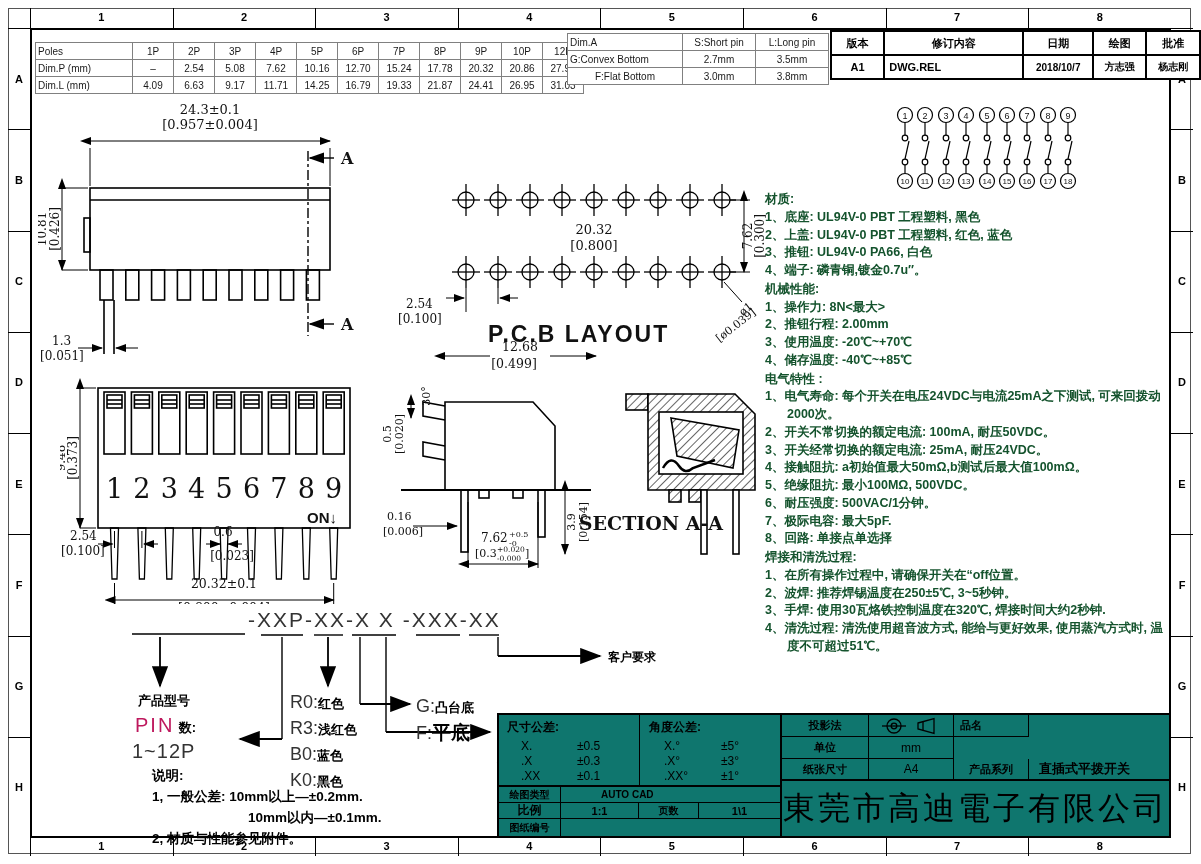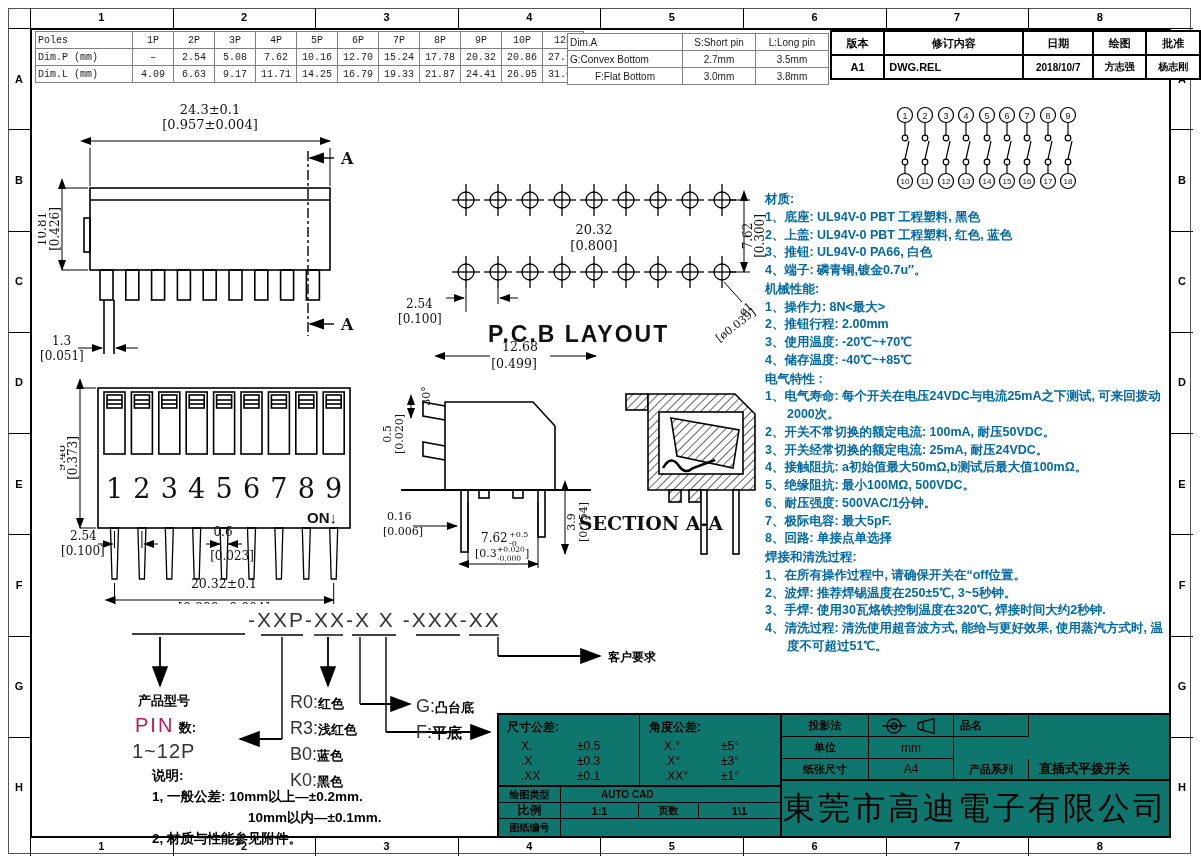--- a/index.html
+++ b/index.html
@@ -8,21 +8,21 @@
   .frame-outer{position:absolute;left:8px;top:8px;width:1183px;height:846px;border:1px solid #555;box-sizing:border-box;}
   .frame-inner{position:absolute;left:30px;top:28px;width:1141px;height:810px;border:2px solid #000;box-sizing:border-box;}
   .zone-h{position:absolute;left:30px;width:1141px;height:20px;display:flex;background:repeating-linear-gradient(90deg,#000 0 1px,transparent 1px 142.6px);}
   .zone-h span{flex:1;text-align:center;font-size:11px;font-weight:bold;line-height:19px;}
   .zone-v{position:absolute;top:28px;width:22px;height:810px;display:flex;flex-direction:column;background:repeating-linear-gradient(180deg,#000 0 1px,transparent 1px 101.3px);}
   .zone-v span{flex:1;text-align:center;font-size:11px;font-weight:bold;display:flex;align-items:center;justify-content:center;}
   table.tbl{border-collapse:collapse;position:absolute;background:#fff;}
   table.tbl td{border:1px solid #808080;font-size:10px;color:#1a1a1a;text-align:center;height:16px;padding:0 2px;white-space:nowrap;}
   table.rev{border-collapse:collapse;position:absolute;background:#fff;}
   table.rev td{border:2px solid #000;font-size:11px;font-weight:bold;text-align:center;height:22px;padding:0 4px;white-space:nowrap;}
-  .specs{position:absolute;left:765px;top:190px;width:408px;font-size:12.5px;font-weight:bold;line-height:1.42;color:#0369a1;}
+  .specs{position:absolute;left:765px;top:190px;width:408px;font-size:12.5px;font-weight:bold;line-height:1.42;color:#14532d;}
   .sp-h{margin-top:1px;}
   .sp-i{padding-left:22px;text-indent:-22px;}
   .dimt{font-family:"DejaVu Serif",serif;fill:#111;}
   .lbl{position:absolute;white-space:nowrap;}
   .tb-cell{position:absolute;box-sizing:border-box;font-size:11px;display:flex;align-items:center;justify-content:center;white-space:nowrap;}
   .tb-lab{font-weight:bold;}
   svg text{fill:#111;}
 </style>
 </head>
 <body>
@@ -65,21 +65,21 @@
     <span>A</span>
       <span>B</span>
       <span>C</span>
       <span>D</span>
       <span>E</span>
       <span>F</span>
       <span>G</span>
       <span>H</span>
   </div>
 
-  <table class="tbl" style="left:35px;top:31px;font-family:Liberation Mono, monospace;">
+  <table class="tbl" style="left:35px;top:42px;">
     <tbody>
         <tr>
       <td style="width:92px;text-align:left;">Poles</td>
       <td style="width:36px;">1P</td>
           <td style="width:36px;">2P</td>
           <td style="width:36px;">3P</td>
           <td style="width:36px;">4P</td>
           <td style="width:36px;">5P</td>
           <td style="width:36px;">6P</td>
           <td style="width:36px;">7P</td>
@@ -657,21 +657,21 @@
     <div class="lbl" style="left:5px;top:110px;"><span style="font-size:20px;color:#be185d;letter-spacing:2px;">PIN</span> <span style="font-size:13px;font-weight:bold;">数:</span></div>
     <div class="lbl" style="left:2px;top:136px;font-size:20px;color:#333;letter-spacing:1px;">1~12P</div>
     <div class="lbl" style="left:160px;top:86px;line-height:25px;">
       <div><span style="font-size:18px;color:#333;">R0:</span><span style="font-size:13px;font-weight:bold;">红色</span></div>
       <div><span style="font-size:18px;color:#333;">R3:</span><span style="font-size:13px;font-weight:bold;">浅红色</span></div>
       <div><span style="font-size:18px;color:#333;">B0:</span><span style="font-size:13px;font-weight:bold;">蓝色</span></div>
       <div><span style="font-size:18px;color:#333;">K0:</span><span style="font-size:13px;font-weight:bold;">黑色</span></div>
     </div>
     <div class="lbl" style="left:286px;top:90px;line-height:25px;">
       <div><span style="font-size:18px;color:#333;">G:</span><span style="font-size:13px;font-weight:bold;">凸台底</span></div>
-      <div><span style="font-size:18px;color:#333;">F:</span><span style="font-size:15px;font-weight:bold;">平底</span></div>
+      <div><span style="font-size:18px;color:#333;">F:</span><span style="font-size:19px;font-weight:bold;">平底</span></div>
     </div>
     <div class="lbl" style="left:366px;top:118px;line-height:25px;">
       <div><span style="font-size:18px;color:#333;">L:</span><span style="font-size:13px;font-weight:bold;">长脚</span></div>
       <div><span style="font-size:18px;color:#333;">S:</span><span style="font-size:13px;font-weight:bold;">短脚</span></div>
     </div>
     <div class="lbl" style="left:478px;top:45px;font-size:12px;font-weight:bold;">客户要求</div>
     <div class="lbl" style="left:22px;top:162px;font-size:13.5px;font-weight:bold;line-height:1.55;">
       <div>说明:</div>
       <div>1, 一般公差: 10mm以上—±0.2mm.</div>
       <div style="padding-left:96px;">10mm以内—±0.1mm.</div>

